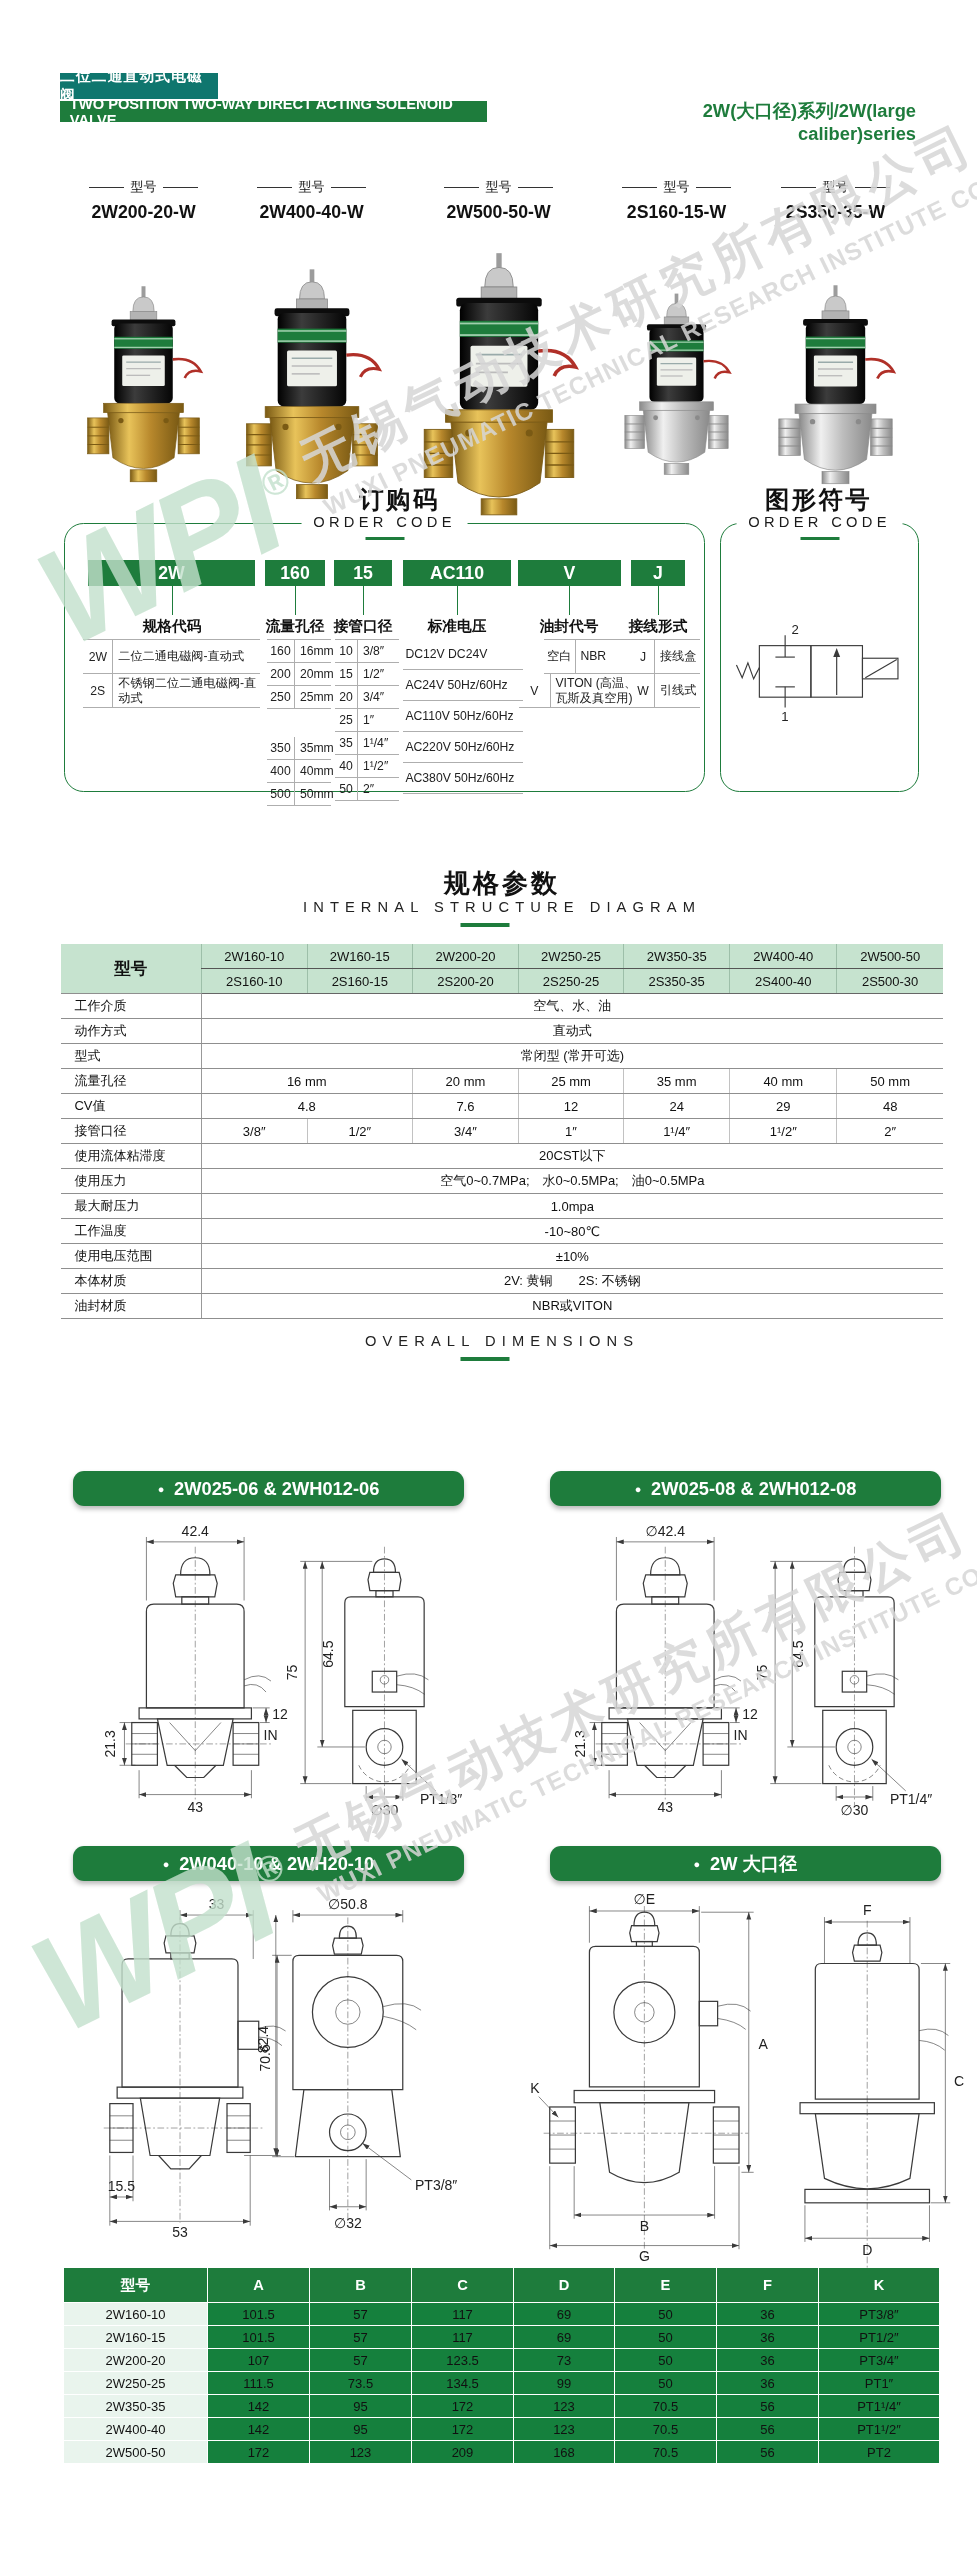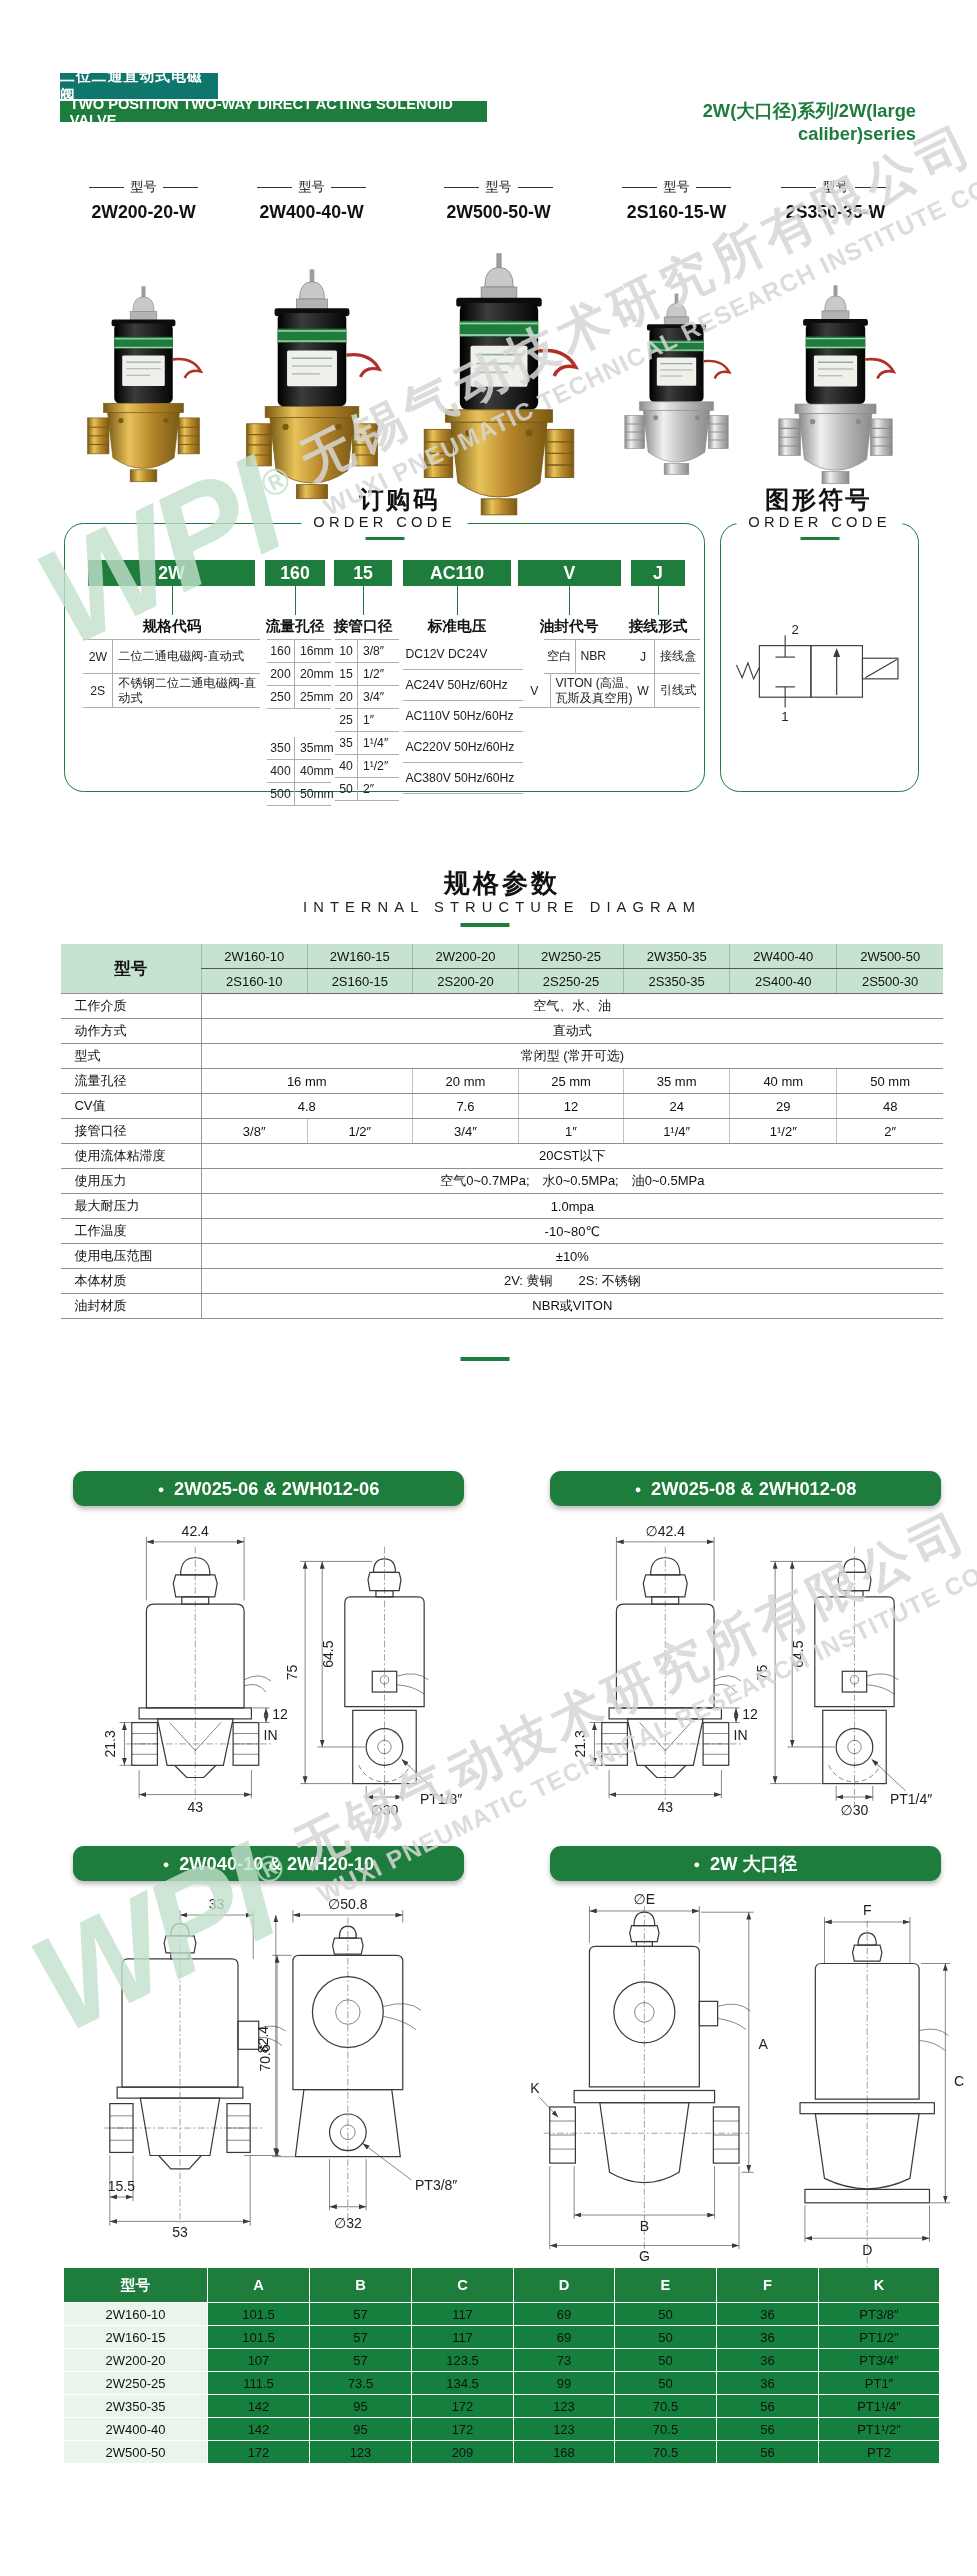--- a/index.html
+++ b/index.html
@@ -585,20 +585,21 @@
             <td class="val" colspan="7">2V: 黄铜　　2S: 不锈钢</td>
           </tr>
           <tr>
             <td class="lab">油封材质</td>
             <td class="val" colspan="7">NBR或VITON</td>
           </tr>
         </tbody>
       </table>
   </div>
 
+  <div class="abs sub-title" style="top:1333px;">OVERALL DIMENSIONS</div>
   <div class="abs mid-dash" style="top:1357px;"></div>
 
   <div class="abs pill" style="left:73px;top:1471px;width:391px;">
     <span class="blt">●</span>
     <span>2W025-06 &amp; 2WH012-06</span>
   </div>
   <div class="abs pill" style="left:550px;top:1471px;width:391px;">
     <span class="blt">●</span>
     <span>2W025-08 &amp; 2WH012-08</span>
   </div>

